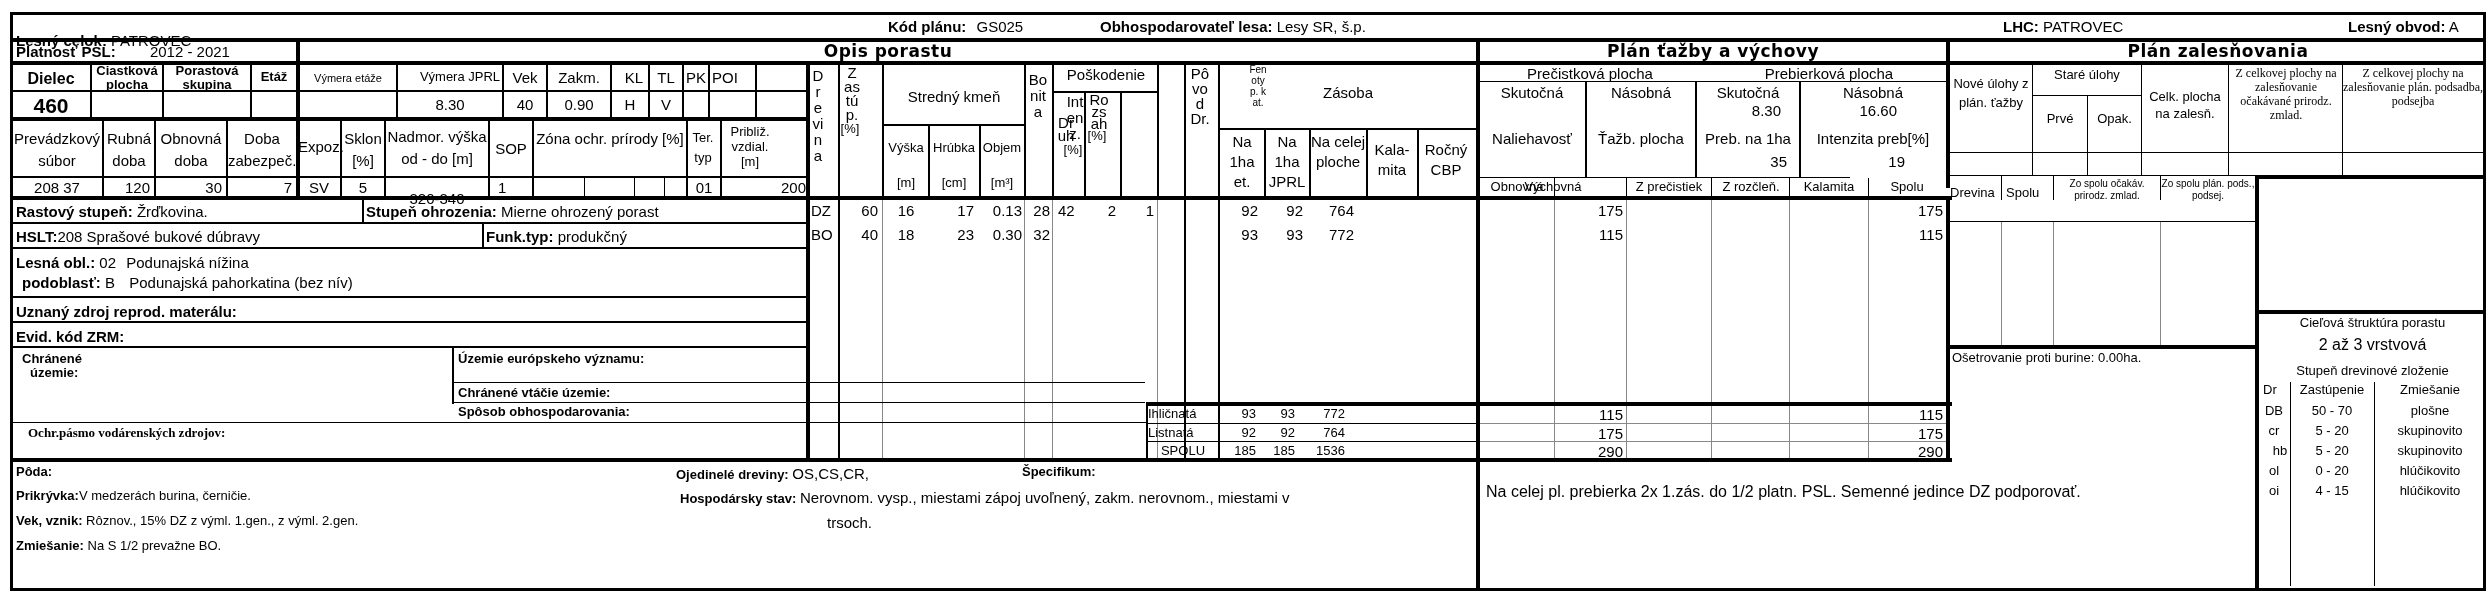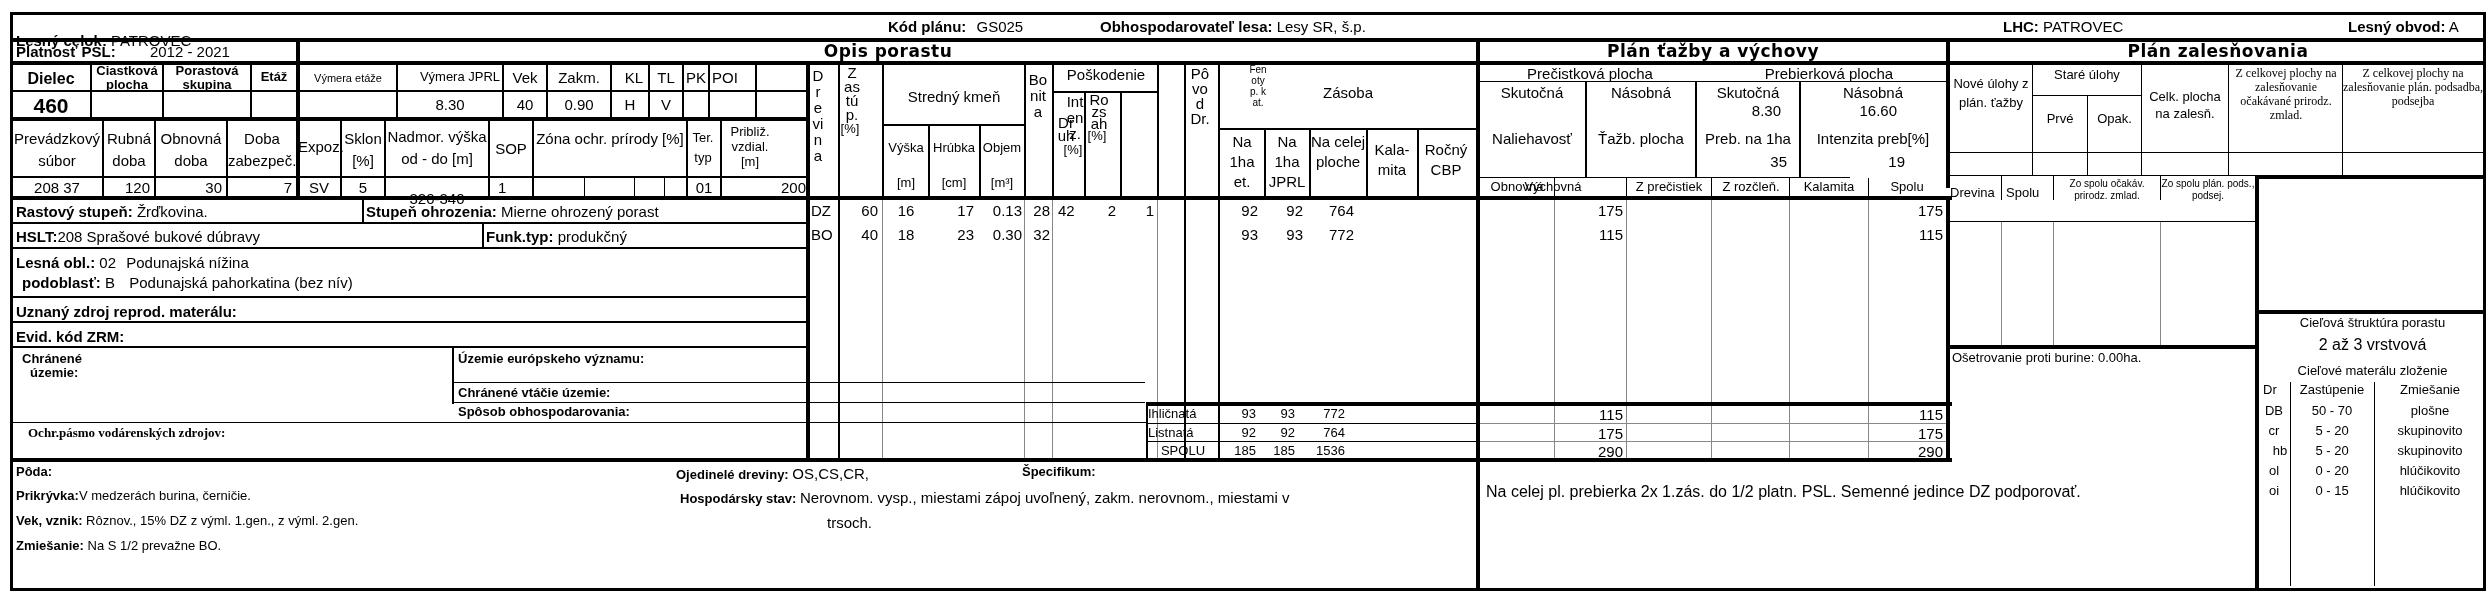--- a/index.html
+++ b/index.html
@@ -438,21 +438,21 @@
 
 <div class="vlg" style="left:2001px;top:222px;height:124px;"></div>
 <div class="vlg" style="left:2053px;top:222px;height:124px;"></div>
 <div class="vlg" style="left:2160px;top:222px;height:124px;"></div>
 <div class="hlt" style="left:1950px;top:345px;width:306px;"></div>
 <div class="t sm" style="left:1952px;top:351px;">Ošetrovanie proti burine: 0.00ha.</div>
 
 <div class="hlt" style="left:2256px;top:310px;width:230px;"></div>
 <div class="t c sm" style="left:2259px;top:316px;width:227px;">Cieľová štruktúra porastu</div>
 <div class="t c" style="left:2259px;top:336px;width:227px;font-size:16px;">2 až 3 vrstvová</div>
-<div class="t c sm" style="left:2259px;top:364px;width:227px;">Cieľové materálu zloženie</div>
+<div class="t c sm" style="left:2259px;top:364px;width:227px;">Stupeň drevinové zloženie</div>
 <div class="t sm" style="left:2263px;top:383px;">Dr</div>
 <div class="vl" style="left:2290px;top:382px;height:204px;width:1px;"></div>
 <div class="t c sm" style="left:2291px;top:383px;width:82px;">Zastúpenie</div>
 <div class="vl" style="left:2374px;top:382px;height:204px;width:1px;"></div>
 <div class="t c sm" style="left:2375px;top:383px;width:110px;">Zmiešanie</div>
 
 <div>
   <div class="t c sm" style="left:2259px;top:404px;width:30px;">DB</div>
   <div class="t c sm" style="left:2291px;top:404px;width:82px;">50 - 70</div>
   <div class="t c sm" style="left:2375px;top:404px;width:110px;">plošne</div>
@@ -467,15 +467,15 @@
   <div class="t c sm" style="left:2291px;top:444px;width:82px;">5 - 20</div>
   <div class="t c sm" style="left:2375px;top:444px;width:110px;">skupinovito</div>
 </div>
 <div>
   <div class="t c sm" style="left:2259px;top:464px;width:30px;">ol</div>
   <div class="t c sm" style="left:2291px;top:464px;width:82px;">0 - 20</div>
   <div class="t c sm" style="left:2375px;top:464px;width:110px;">hlúčikovito</div>
 </div>
 <div>
   <div class="t c sm" style="left:2259px;top:484px;width:30px;">oi</div>
-  <div class="t c sm" style="left:2291px;top:484px;width:82px;">0 - 15</div>
+  <div class="t c sm" style="left:2291px;top:484px;width:82px;">4 - 15</div>
   <div class="t c sm" style="left:2375px;top:484px;width:110px;">hlúčikovito</div>
 </div>
 
 </body></html>

